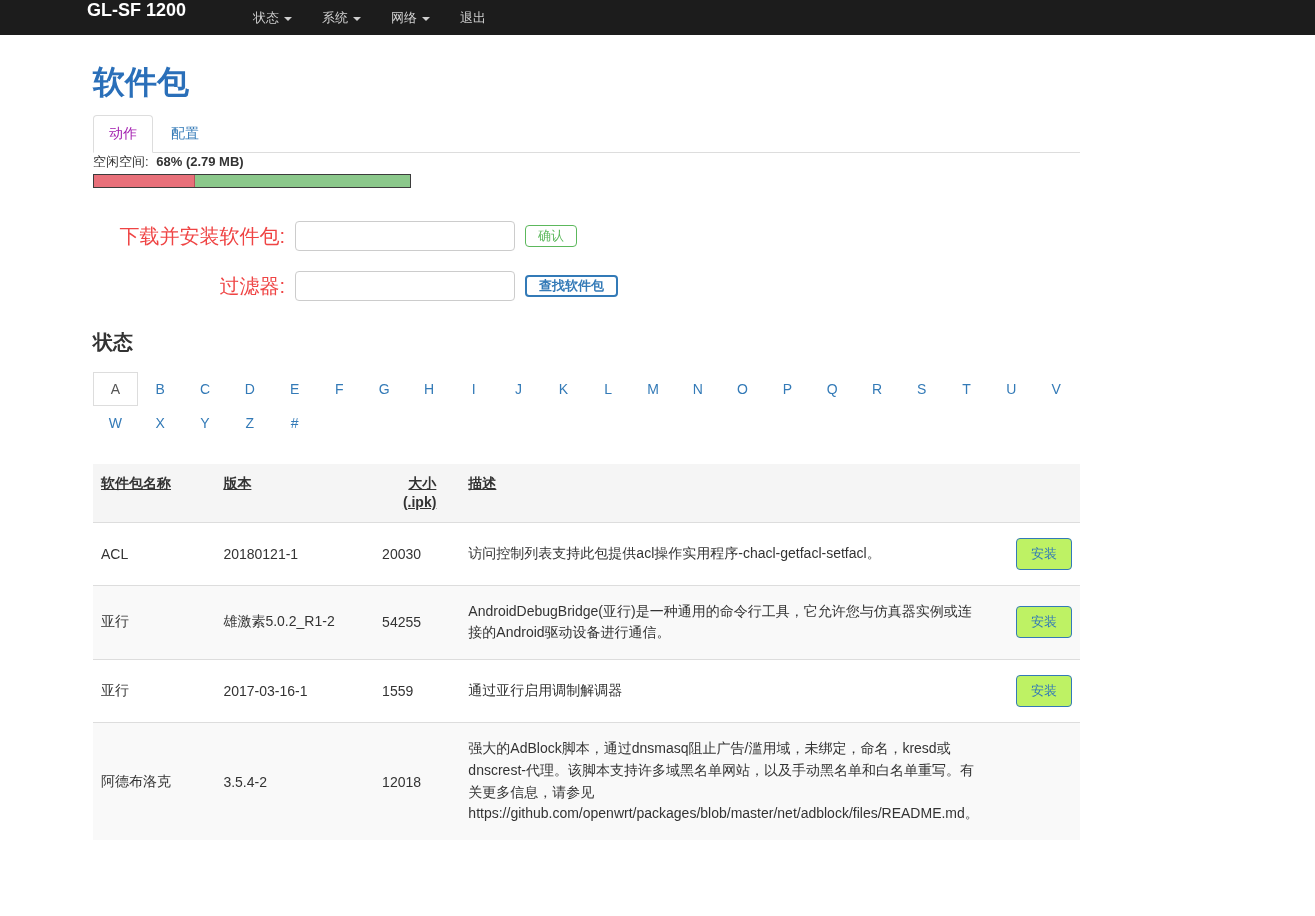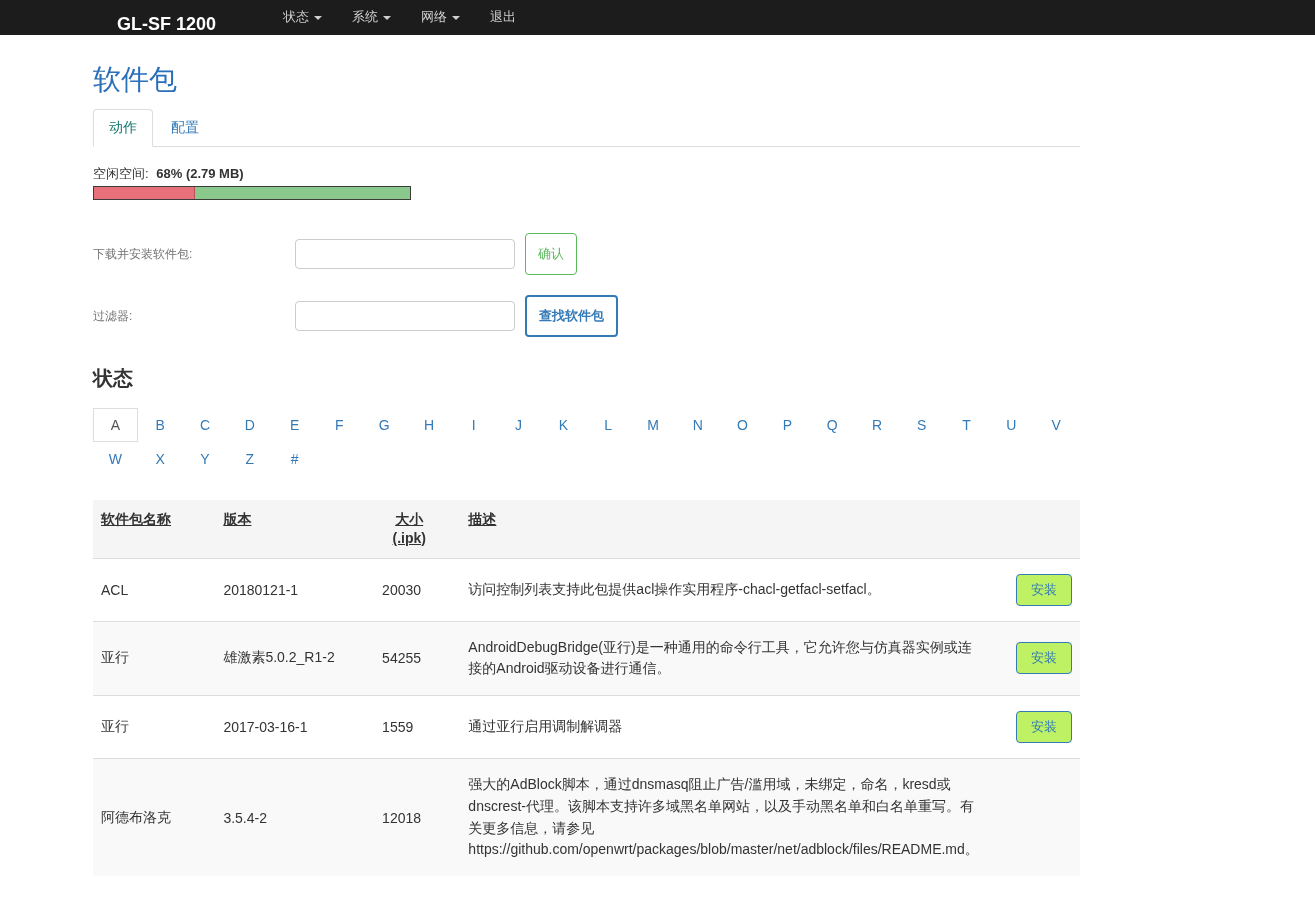--- a/index.html
+++ b/index.html
@@ -6,66 +6,66 @@
   html,body { background:#fff; }
   body {
     width:1315px; height:916px; overflow:hidden;
     font-family:"Liberation Sans","DejaVu Sans",sans-serif;
     font-size:14px; color:#333;
   }
   a { text-decoration:none; cursor:pointer; }
 
   
   .navbar {
-    height:35px; background:#1c1c1c; display:flex; align-items:flex-end;
-    padding-left:117px;
+    height:35px; background:#1c1c1c; display:flex; align-items:flex-start;
+    padding-left:87px;
   }
   .brand { color:#fff; font-size:18px; font-weight:bold; margin-right:52px; cursor:pointer; }
   .nav-items { display:flex; align-items:center; }
   .nav-item { color:#cfcfcf; font-size:13px; padding:9px 15px; }
   .caret {
     display:inline-block; margin-left:5px; vertical-align:middle;
     border-top:4px solid #cfcfcf; border-left:4px solid transparent; border-right:4px solid transparent;
   }
 
   
   .container { margin-left:93px; width:987px; }
-  h1.page-title { margin-top:26px; font-size:28px; font-weight:normal; color:#2a6fb9; }
+  h1.page-title { margin-top:26px; font-size:32px; font-weight:bold; color:#2a6fb9; }
 
   
   .nav-tabs { display:flex; border-bottom:1px solid #ddd; }
   .nav-tabs .tab {
     padding:9px 15px; color:#337ab7; font-size:14px;
     border:1px solid transparent; margin-bottom:-1px; margin-right:2px;
     border-radius:4px 4px 0 0;
   }
-  .nav-tabs .tab.active { color:#0f766e; background:#fff; border-color:#ddd #ddd #fff; cursor:default; }
+  .nav-tabs .tab.active { color:#a21caf; background:#fff; border-color:#ddd #ddd #fff; cursor:default; }
   .tabs-top { margin-top:10px; }
   .tabs-status { margin-top:8px; }
 
   
-  .free-space { margin-top:18px; font-size:13px; color:#333; }
+  .free-space { font-size:13px; color:#333; }
   .free-space b { margin-left:4px; }
   .progress {
     margin-top:3px; width:318px; height:14px;
     border:1px solid #3c3c3c; display:flex; overflow:hidden; background:#fff;
   }
   .seg-used { background:#e8707a; border-right:1px solid #b8505a; height:100%; }
   .seg-free { background:#8bc88b; height:100%; flex:1; }
 
   
   .form-row { display:flex; align-items:center; }
   .form-row.first { margin-top:33px; }
   .form-row + .form-row { margin-top:20px; }
-  .form-row label { width:202px; text-align:left; padding-right:10px; font-size:12px; color:#737373; }
+  .form-row label { width:202px; text-align:right; padding-right:10px; font-size:20px; color:#ef4444; }
   .form-row input {
     width:220px; height:30px; border:1px solid #ccc; border-radius:4px;
     padding:0 8px; font-size:13px; color:#333; outline:none;
   }
-  .btn { height:42px; padding:0 12px; border-radius:4px; background:#fff; font-size:13px; cursor:pointer;
+  .btn { height:22px; padding:0 12px; border-radius:4px; background:#fff; font-size:13px; cursor:pointer;
          margin-left:10px; font-family:inherit; }
   .btn-green { color:#5cb85c; border:1px solid #5cb85c; }
   .btn-blue  { color:#337ab7; border:2px solid #337ab7; font-weight:bold; }
 
   
   h2.status-heading { margin-top:28px; font-size:20px; font-weight:bold; color:#333; }
 
   
   .letters { margin-top:16px; width:987px; display:flex; flex-wrap:wrap; }
   .letter {
@@ -73,21 +73,21 @@
     border:1px solid transparent;
   }
   .letter.active { border-color:#ddd; background:#fff; color:#555; cursor:default; }
 
   
   table.pkg { margin-top:24px; width:987px; border-collapse:collapse; }
   table.pkg thead th {
     background:#f5f5f5; text-align:left; font-size:14px; font-weight:bold; color:#333;
     padding:10px 8px; border-bottom:1px solid #ddd; vertical-align:top; line-height:1.35;text-decoration:underline;
   }
-  table.pkg thead th.col-size { text-align:center; white-space:pre-line; padding-right:24px; }
+  table.pkg thead th.col-size { text-align:right; white-space:pre-line; padding-right:24px; }
   table.pkg tbody td {
     padding:15px 8px; border-top:1px solid #ddd; font-size:14px; color:#333; vertical-align:middle;
   }
   table.pkg tbody tr:nth-child(even) { background:#f9f9f9; }
   td.cell-size { text-align:left; padding-right:24px; white-space:nowrap; }
   td.cell-desc { line-height:1.55; overflow-wrap:break-word; }
   td.cell-action { text-align:right; padding-right:13px; }
   .install-btn {
     color:#337ab7; border:1px solid #337ab7; background:#bef264; border-radius:4px;
     padding:6px 14px; font-size:13px; cursor:pointer; font-family:inherit;

